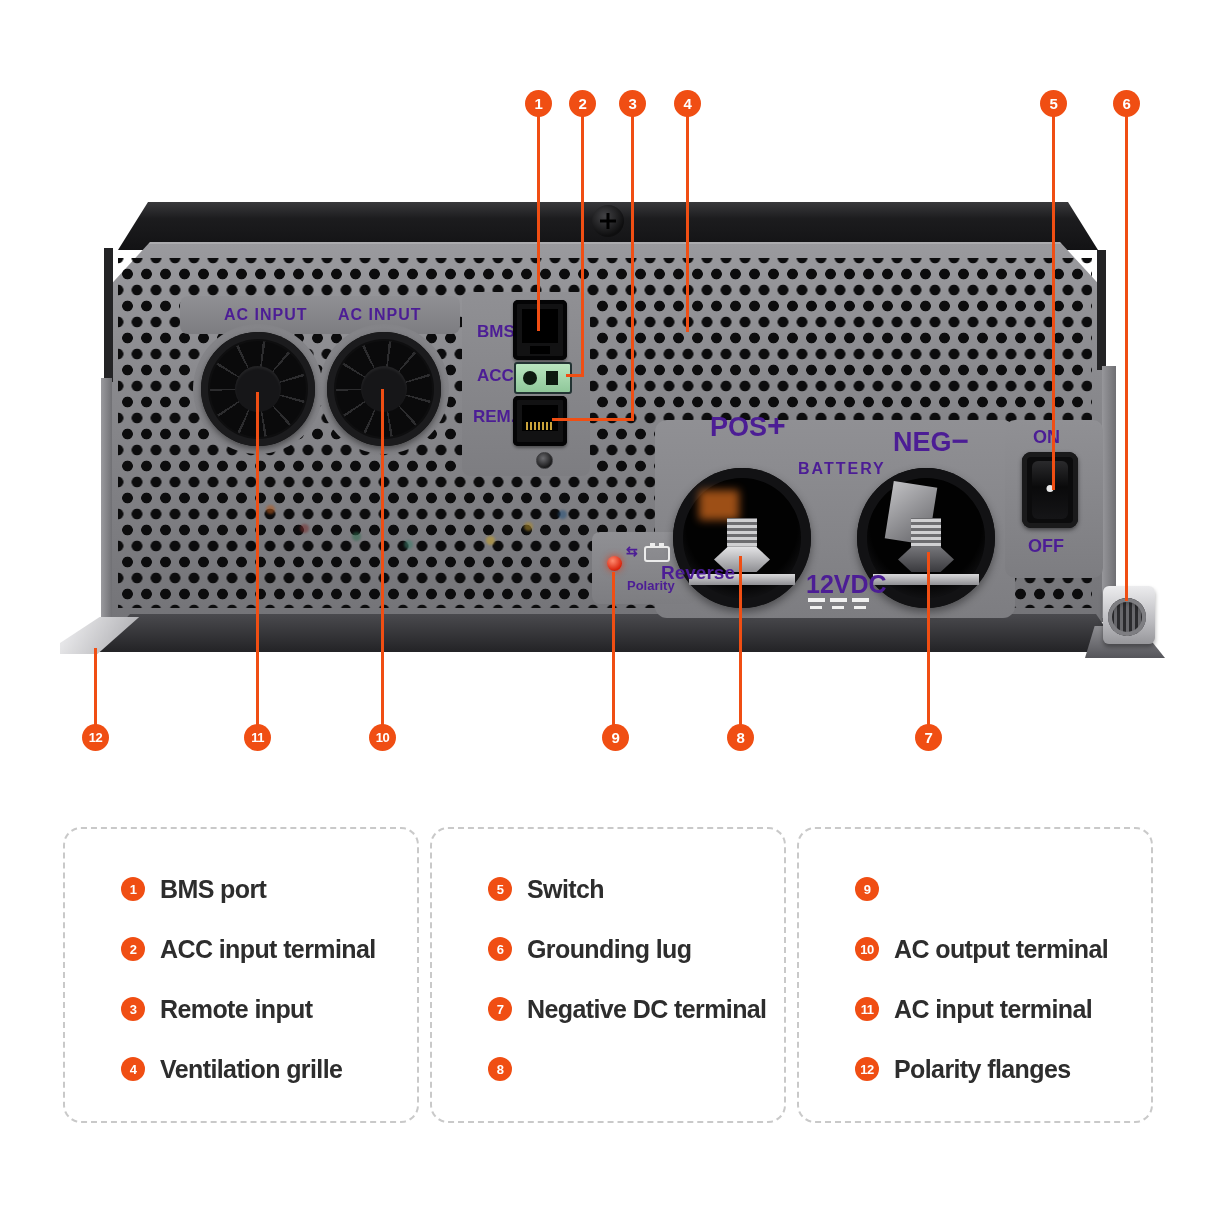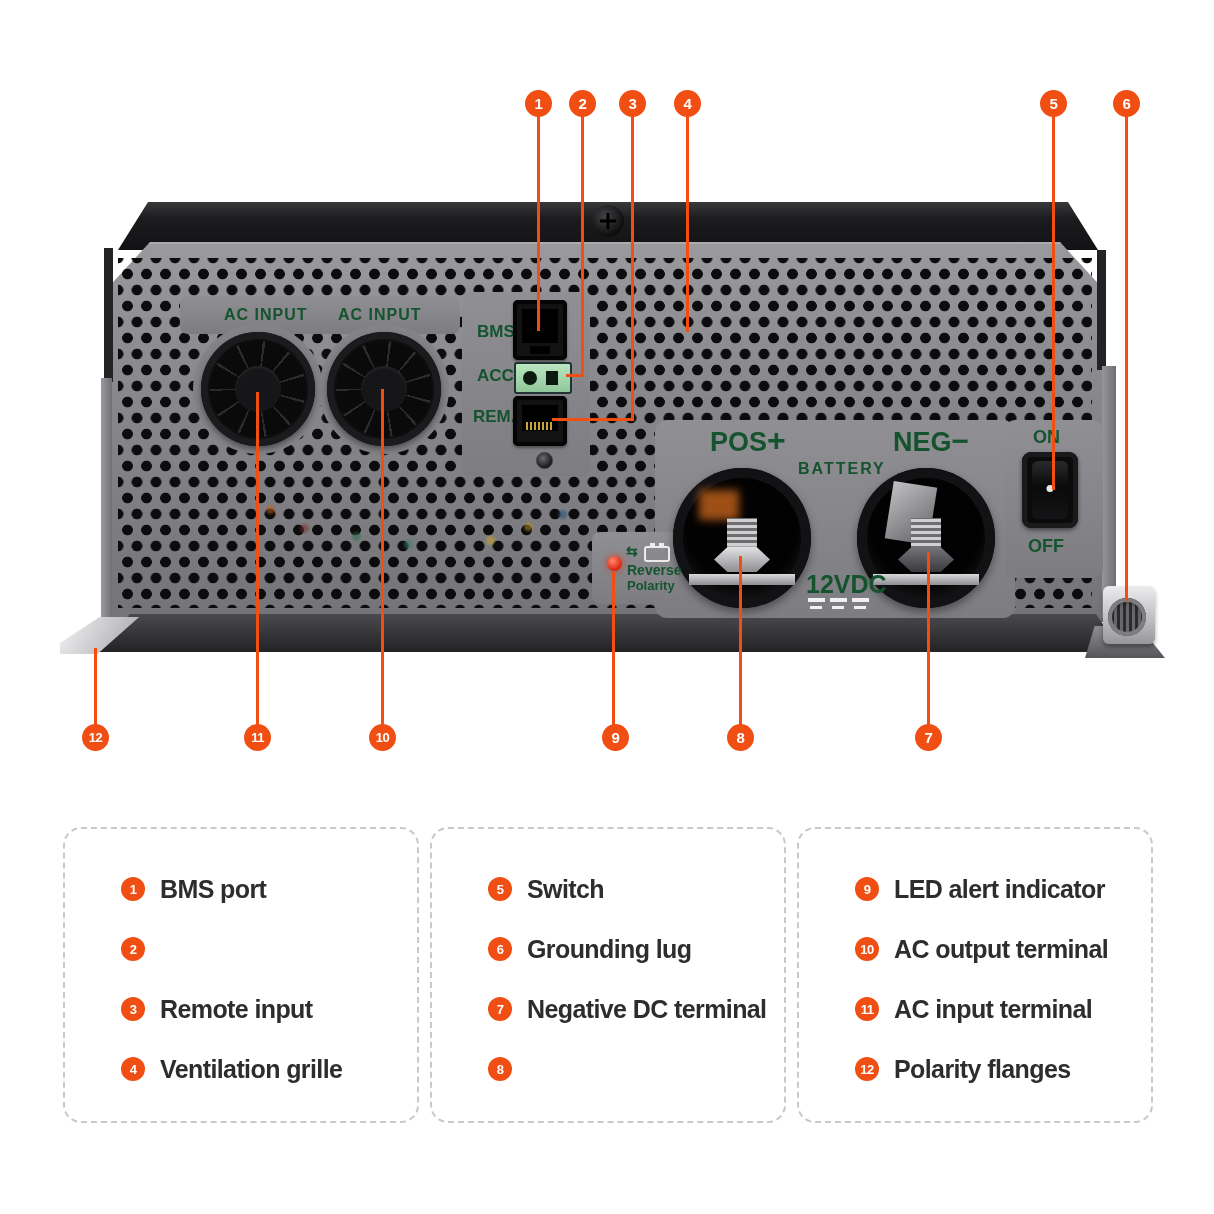--- a/index.html
+++ b/index.html
@@ -39,21 +39,21 @@
   .pad-round { position:absolute; width:130px; height:130px; border-radius:50%; background:radial-gradient(circle,#88888c 55%,#7a7a7e 100%); }
 
   .knob { position:absolute; left:592px; top:205px; width:32px; height:32px; border-radius:50%;
           background:radial-gradient(circle at 40% 35%, #424245, #0e0e0f 70%); }
   .knob::before, .knob::after { content:""; position:absolute; left:50%; top:50%; background:#000; }
   .knob::before { width:16px; height:3px; transform:translate(-50%,-50%); }
   .knob::after  { width:3px; height:16px; transform:translate(-50%,-50%); }
   .screw-sm { position:absolute; width:17px; height:17px; border-radius:50%;
           background:radial-gradient(circle at 40% 35%, #6a6a6e, #151516 75%); border:1px solid #3c3c3f; }
 
-  .dev-lbl { position:absolute; color:#14532d; font-weight:bold; white-space:nowrap; }
+  .dev-lbl { position:absolute; color:#4c1d95; font-weight:bold; white-space:nowrap; }
 
   .grommet { position:absolute; width:114px; height:114px; border-radius:50%;
           background:#0e0e0f; box-shadow:0 3px 6px rgba(0,0,0,.45), inset 0 0 0 7px #1b1b1d; }
   .grommet .spokes { position:absolute; inset:9px; border-radius:50%;
           background:repeating-conic-gradient(from 6deg, #2c2c2e 0deg 3deg, #0a0a0b 3deg 32.7deg); }
   .grommet .core { position:absolute; left:50%; top:50%; width:46px; height:46px; border-radius:50%;
           transform:translate(-50%,-50%); background:#161618; box-shadow:inset 0 2px 3px rgba(255,255,255,.07); }
 
   .rj45 { position:absolute; width:54px; height:60px; background:#121213; border-radius:5px;
           box-shadow:inset 0 0 0 4px #040405, 0 2px 3px rgba(0,0,0,.4); }
@@ -178,21 +178,21 @@
     <div class="acc-block" style="left:514px;top:362px">
       <div class="hole1"></div>
       <div class="hole2"></div>
     </div>
     <span class="dev-lbl" style="left:473px;top:407px;font-size:17px">REM.</span>
     <div class="rj45" style="left:513px;top:396px;height:50px">
       <div class="slot" style="height:26px"></div>
       <div class="pins" style="top:26px"></div>
     </div>
 
-    <span class="dev-lbl" style="left:710px;top:422px;font-size:27px"><span>POS</span><span style="font-size:32px">+</span></span>
+    <span class="dev-lbl" style="left:710px;top:407px;font-size:27px"><span>POS</span><span style="font-size:32px">+</span></span>
     <span class="dev-lbl" style="left:893px;top:424px;font-size:27px"><span>NEG</span><span style="font-size:30px">−</span></span>
     <span class="dev-lbl" style="left:798px;top:460px;font-size:16px;letter-spacing:2px">BATTERY</span>
 
     <div class="terminal" style="left:673px;top:468px">
       <div class="term-glint" style="left:26px;top:22px"></div>
       <div class="stud"></div>
       <div class="nut silver"></div>
       <div class="bar"></div>
     </div>
     <div class="terminal" style="left:857px;top:468px">
@@ -206,21 +206,21 @@
     <div class="dc-dash" style="left:808px;top:598px;width:17px"></div>
     <div class="dc-dash" style="left:830px;top:598px;width:17px"></div>
     <div class="dc-dash" style="left:852px;top:598px;width:17px"></div>
     <div class="dc-dash short" style="left:810px;top:606px;width:12px"></div>
     <div class="dc-dash short" style="left:832px;top:606px;width:12px"></div>
     <div class="dc-dash short" style="left:854px;top:606px;width:12px"></div>
 
     <div class="led"></div>
     <span class="dev-lbl" style="left:626px;top:543px;font-size:14px">⇆</span>
     <div class="batt-icon"></div>
-    <span class="dev-lbl" style="left:627px;top:562px;font-size:14px">Reverse</span>
+    <span class="dev-lbl" style="left:661px;top:562px;font-size:19px">Reverse</span>
     <span class="dev-lbl" style="left:627px;top:578px;font-size:13px">Polarity</span>
 
     <span class="dev-lbl" style="left:1033px;top:427px;font-size:18px">ON</span>
     <div class="switch-body">
       <div class="switch-rocker">
         <div class="switch-dot"></div>
       </div>
     </div>
     <span class="dev-lbl" style="left:1028px;top:536px;font-size:18px">OFF</span>
 
@@ -257,20 +257,21 @@
   <div class="co" style="left:244px;top:724px;font-size:13px">11</div>
   <div class="co" style="left:82px;top:724px;font-size:13px">12</div>
 
   <div class="legend-box" style="left:63px">
     <div class="legend-item">
       <span class="legend-num">1</span>
       <span class="legend-label">BMS port</span>
     </div>
     <div class="legend-item">
       <span class="legend-num">2</span>
+      <span class="legend-label">ACC input terminal</span>
     </div>
     <div class="legend-item">
       <span class="legend-num">3</span>
       <span class="legend-label">Remote input</span>
     </div>
     <div class="legend-item">
       <span class="legend-num">4</span>
       <span class="legend-label">Ventilation grille</span>
     </div>
   </div>
@@ -289,21 +290,20 @@
       <span class="legend-label">Negative DC terminal</span>
     </div>
     <div class="legend-item">
       <span class="legend-num">8</span>
     </div>
   </div>
 
   <div class="legend-box" style="left:797px">
     <div class="legend-item">
       <span class="legend-num">9</span>
-      <span class="legend-label">LED alert indicator</span>
     </div>
     <div class="legend-item">
       <span class="legend-num">10</span>
       <span class="legend-label">AC output terminal</span>
     </div>
     <div class="legend-item">
       <span class="legend-num">11</span>
       <span class="legend-label">AC input terminal</span>
     </div>
     <div class="legend-item">

